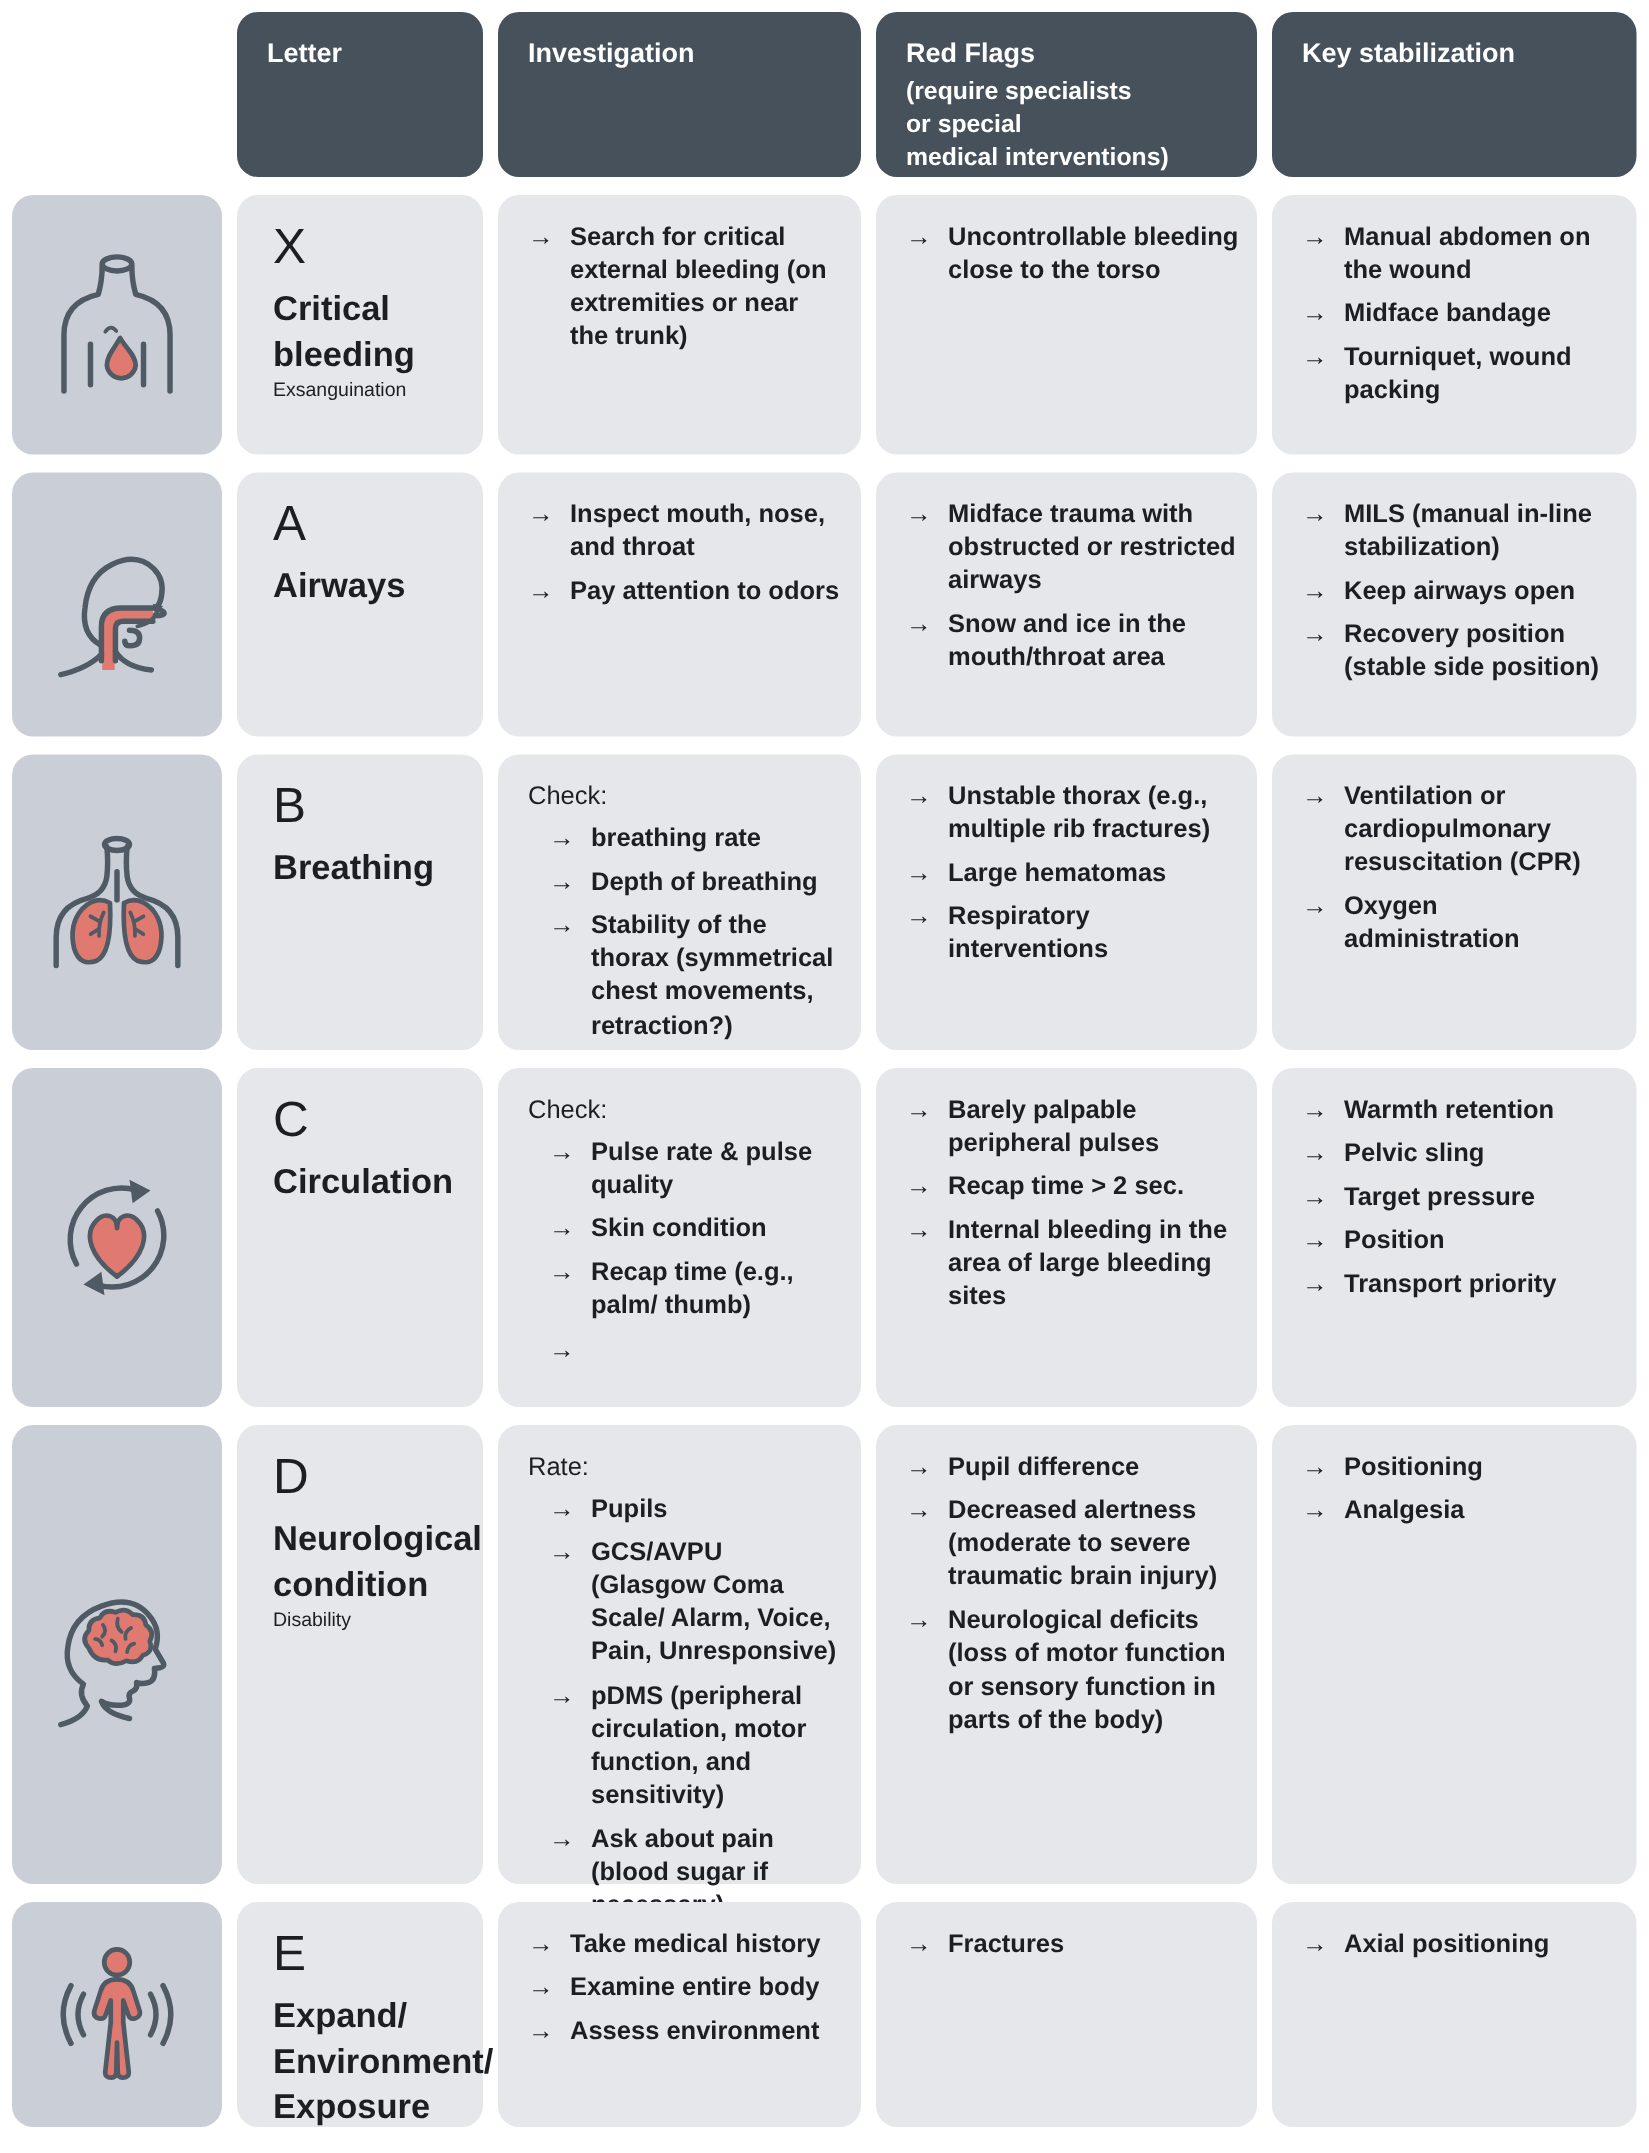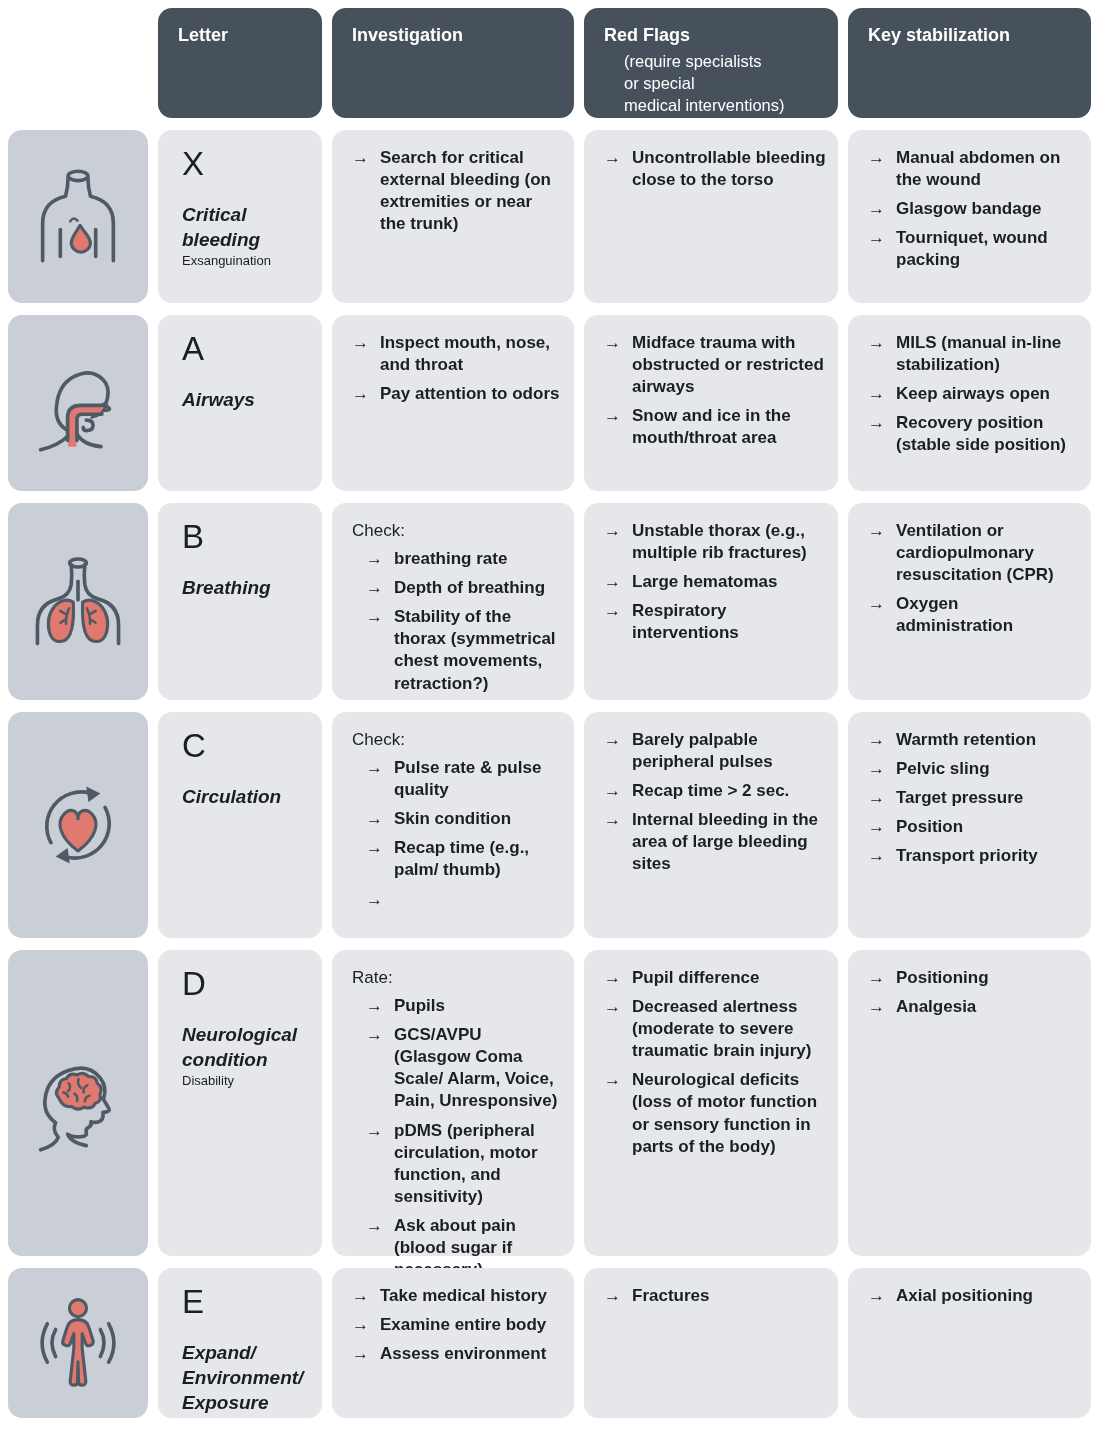--- a/index.html
+++ b/index.html
@@ -11,38 +11,38 @@
     display:grid;
     grid-template-columns:140px 164px 242px 254px 243px;
     grid-template-rows:110px 173px 176px 197px 226px 306px 150px;
     column-gap:10px;row-gap:12px;
   }
   .hcell{
     background:#46515c;color:#ffffff;border-radius:14px;
     padding:16px 18px 14px 20px;box-sizing:border-box;
   }
   .hlabel{font-size:18px;font-weight:bold;line-height:1.25;}
-  .hnote{font-size:16.5px;font-weight:400;line-height:1.35;margin-top:3px;white-space:pre-line;margin-left:20px;}
+  .hnote{font-size:16.5px;font-weight:700;line-height:1.35;margin-top:3px;white-space:pre-line;}
   .corner{background:transparent;}
   .icon-cell{
     background:#cacfd7;border-radius:14px;
     display:flex;align-items:center;justify-content:center;box-sizing:border-box;
   }
   .icon-cell svg{width:104px;height:112px;}
   .stroke{fill:none;stroke:#4f5a64;stroke-width:3.5;stroke-linecap:round;stroke-linejoin:round;}
   .thin{fill:none;stroke:#4f5a64;stroke-width:2.4;stroke-linecap:round;stroke-linejoin:round;}
   .redfill{fill:#e0796f;stroke:#4f5a64;stroke-width:3;stroke-linejoin:round;}
   .redline{fill:none;stroke:#e0796f;stroke-width:8;stroke-linecap:butt;}
   .darkfill{fill:#4f5a64;stroke:none;}
   .letter-cell{
     background:#e5e7ea;border-radius:14px;box-sizing:border-box;
     padding:16px 18px 14px 24px;
   }
   .letter{font-size:33px;font-weight:400;line-height:1.1;}
-  .row-title{font-size:19px;font-weight:bold;line-height:1.32;margin-top:20px;white-space:pre-line;font-style:italic;}
+  .row-title{font-size:23px;font-weight:bold;line-height:1.32;margin-top:8px;white-space:pre-line;}
   .row-subtitle{font-size:13px;font-weight:400;line-height:1.32;white-space:pre-line;}
   .content-cell{
     background:#e5e7ea;border-radius:14px;box-sizing:border-box;
     padding:17px 12px 14px 20px;font-size:17px;line-height:1.3;
   }
   .prefix{margin:0 0 6px 0;}
   .bullet{display:flex;margin-bottom:7px;}
   .has-prefix .bullet{margin-left:14px;}
   .arrow{flex:none;width:19px;margin-right:9px;color:#1b1f24;}
   .btext{flex:1;font-weight:bold;}
@@ -104,21 +104,21 @@
         </div>
     </div>
     <div class="content-cell">
       <div class="cell-list">
           <div class="bullet">
             <span class="arrow">→</span>
             <span class="btext">Manual abdomen on the wound</span>
           </div>
           <div class="bullet">
             <span class="arrow">→</span>
-            <span class="btext">Glasgow bandage</span>
+            <span class="btext">Midface bandage</span>
           </div>
           <div class="bullet">
             <span class="arrow">→</span>
             <span class="btext">Tourniquet, wound packing</span>
           </div>
         </div>
     </div>
 
     <div class="icon-cell">
       <svg viewBox="0 0 100 100">

